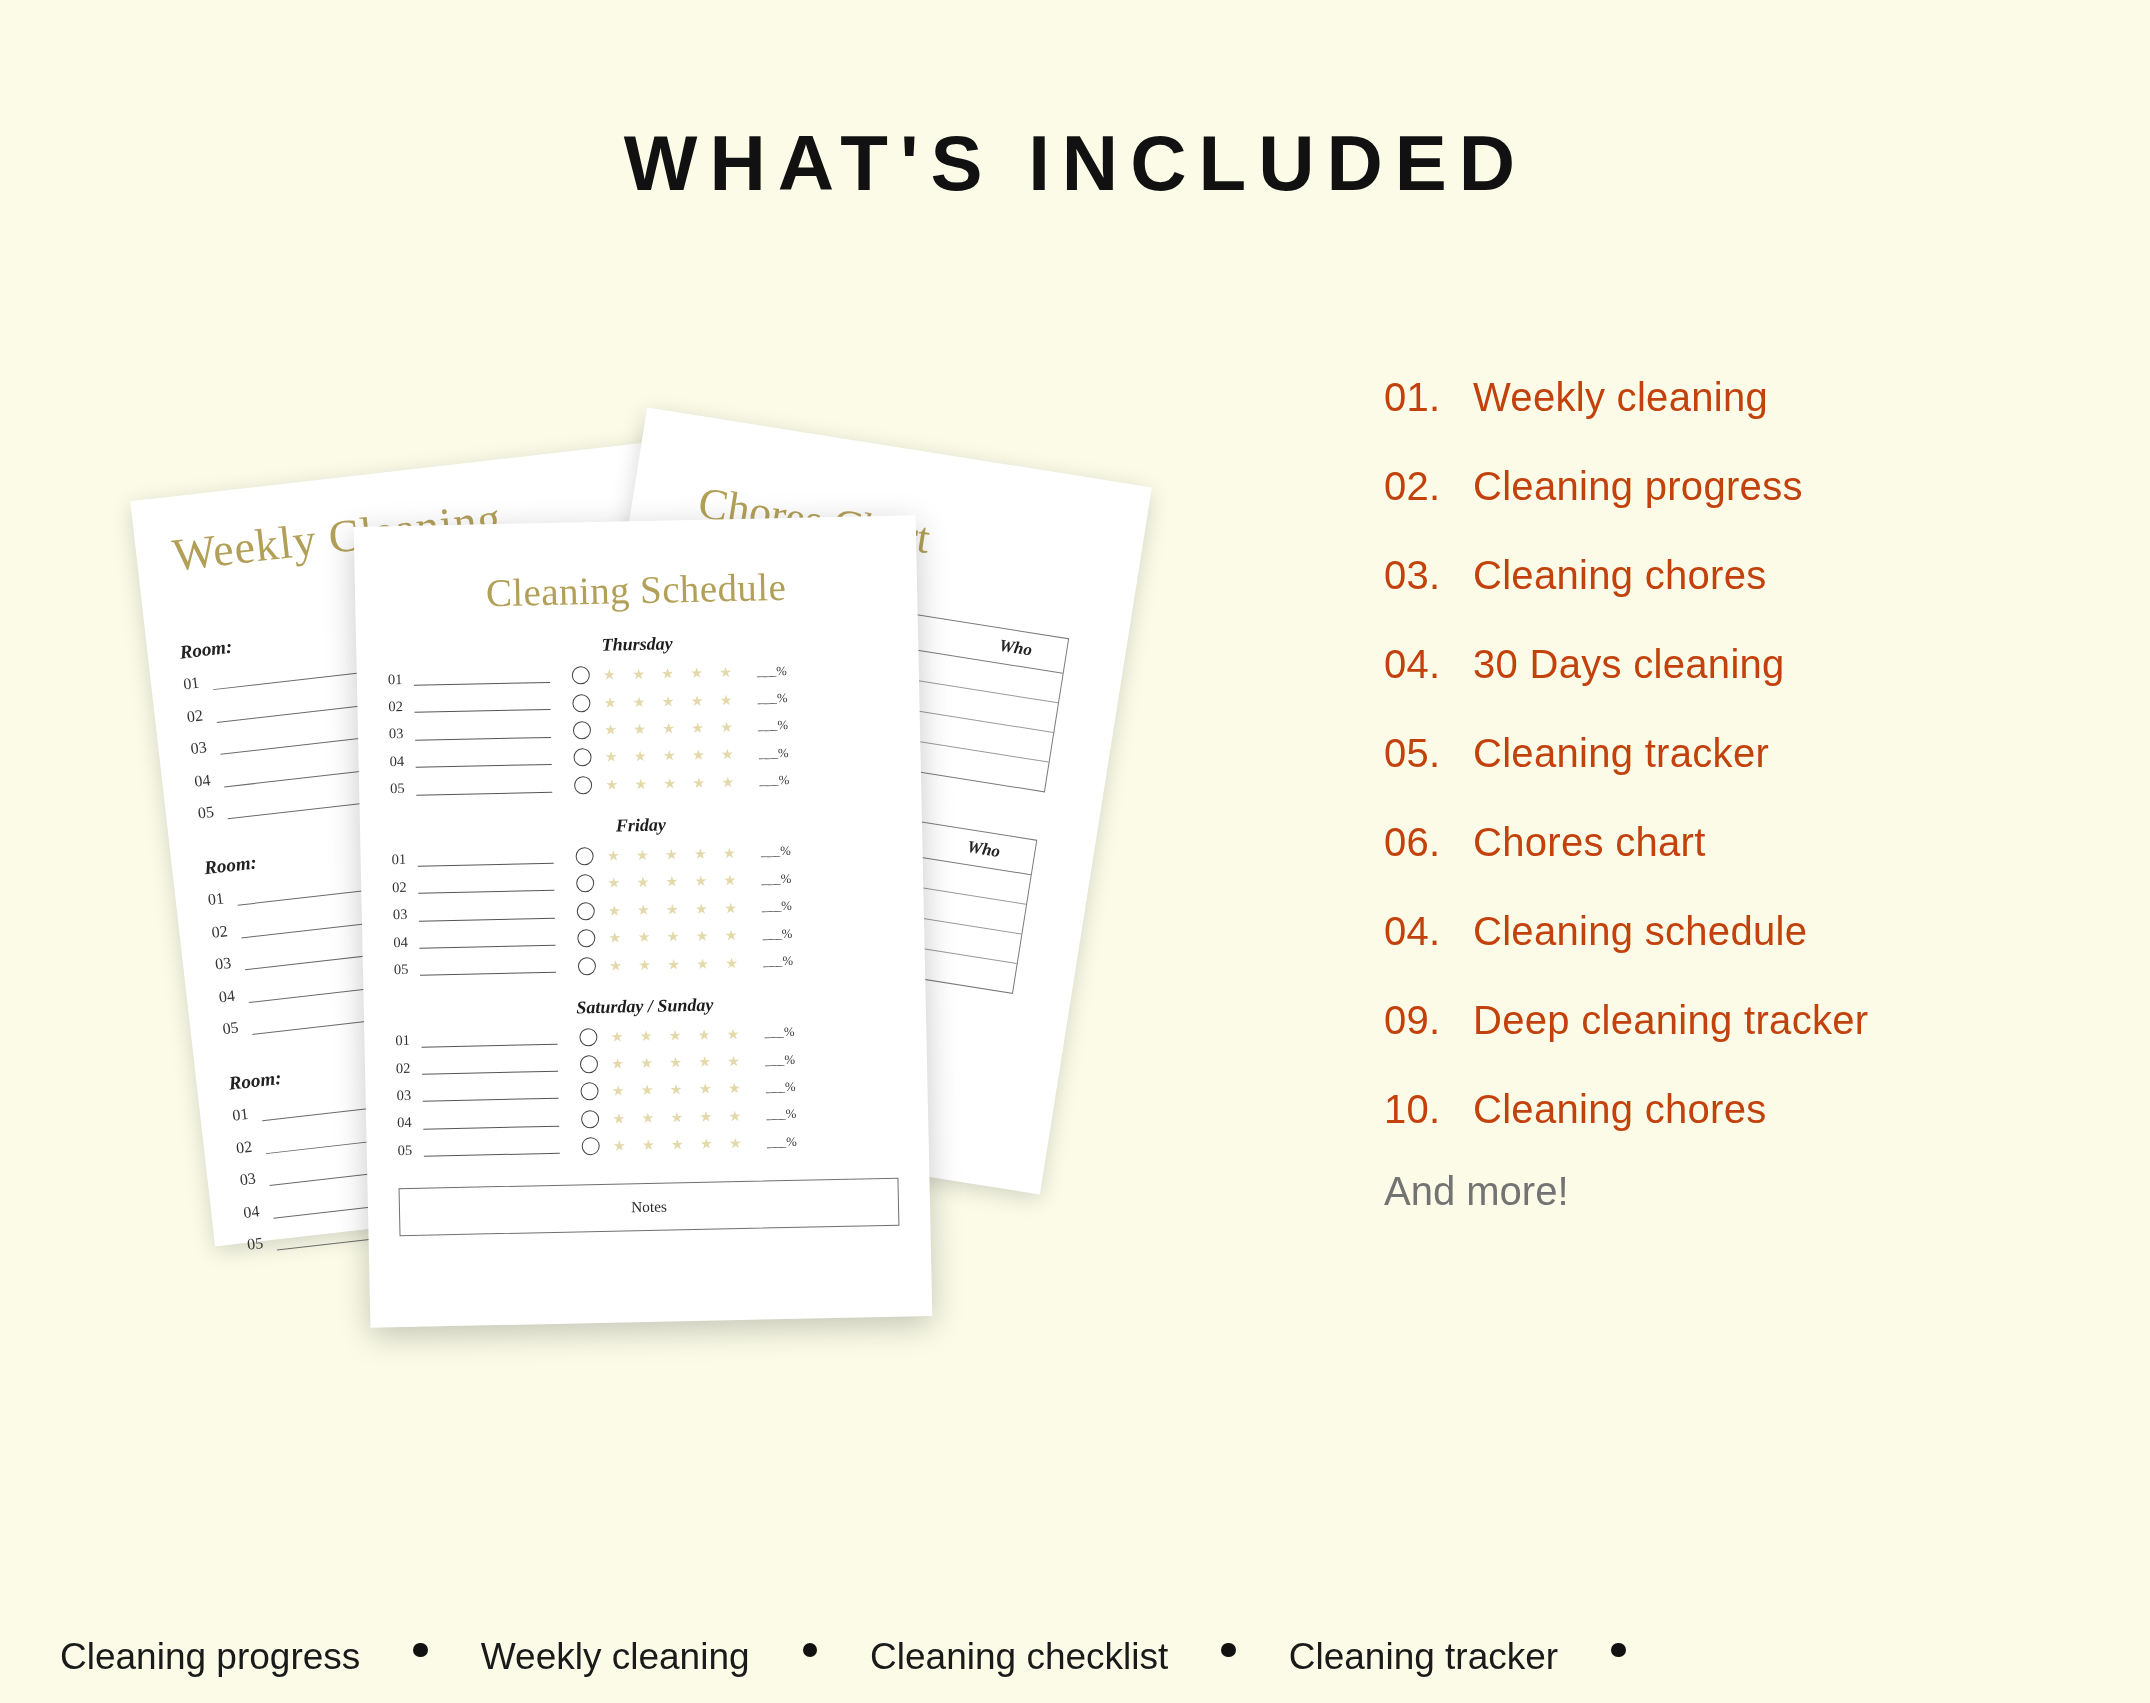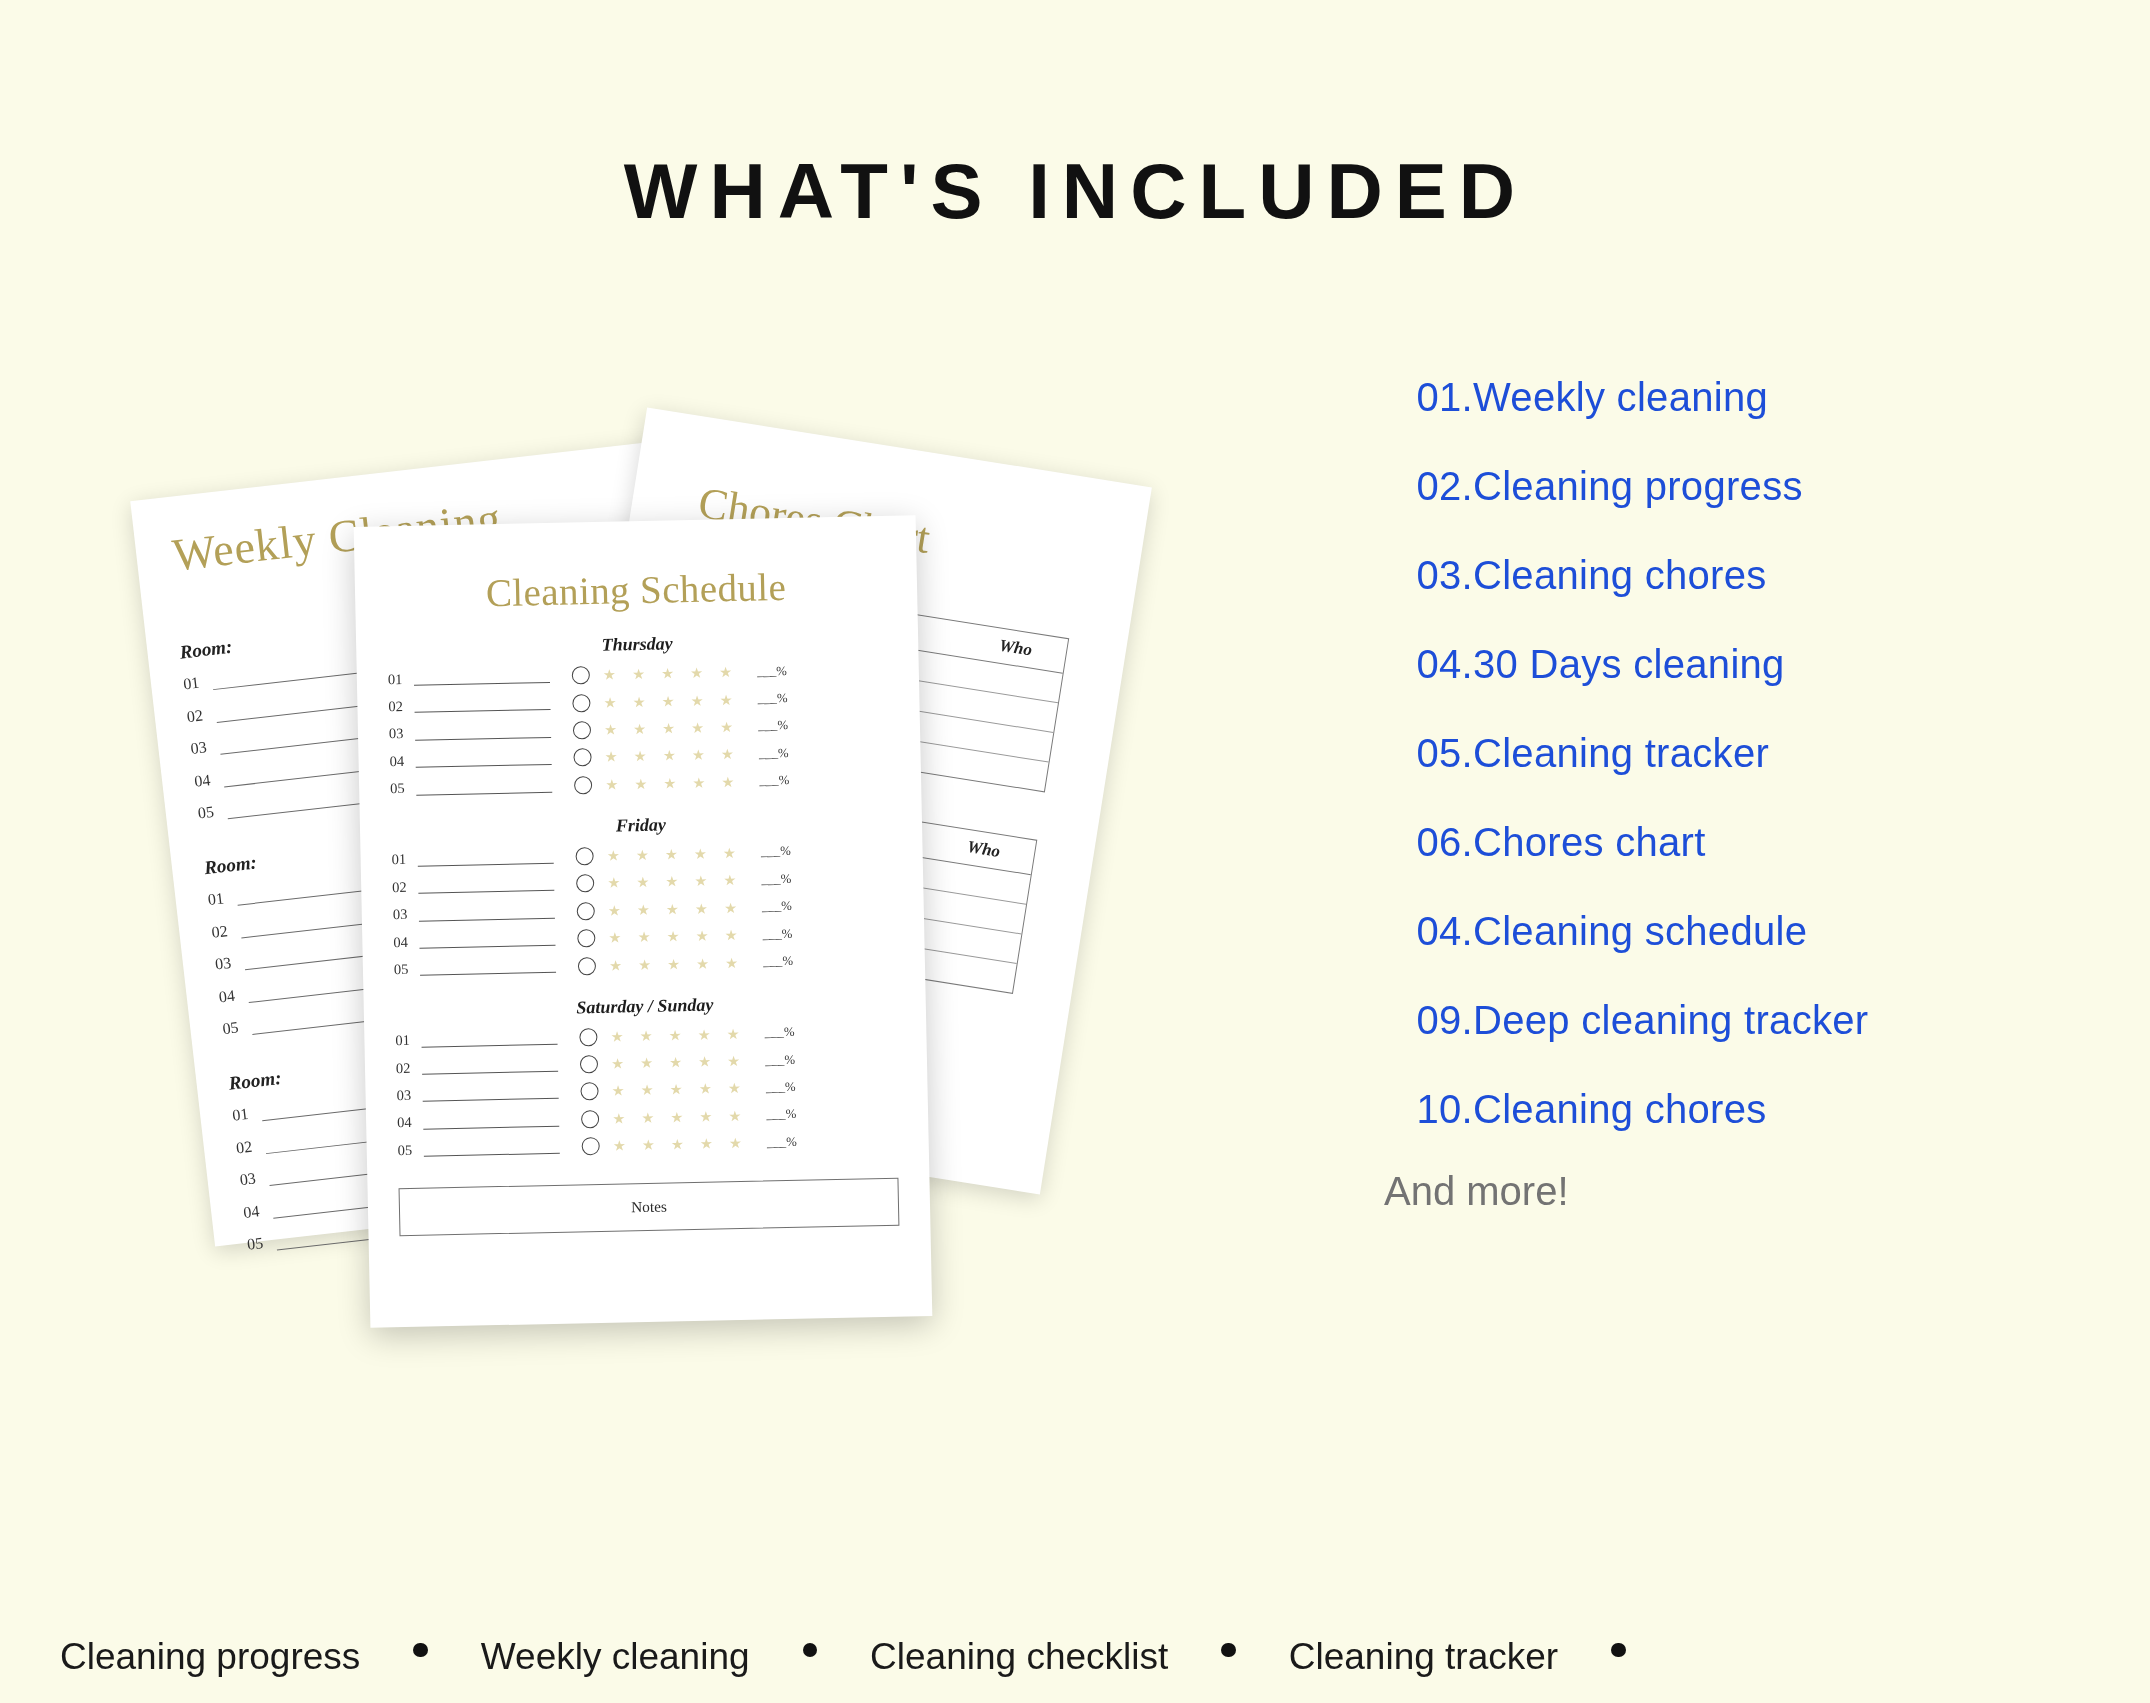--- a/index.html
+++ b/index.html
@@ -22,39 +22,37 @@
     top: 118px;
     left: 0;
     width: 100%;
     text-align: center;
     font-family: "Liberation Sans", sans-serif;
     font-weight: bold;
     font-size: 78px;
     letter-spacing: 12px;
     color: #111111;
     white-space: nowrap;
-    margin-top: 28px;
   }
 
   
   .list-wrap {
     position: absolute;
     left: 1384px;
     top: 375px;
     width: 664px;
   }
   .list-item {
     display: flex;
     align-items: baseline;
     margin-bottom: 44px;
     font-size: 40px;
-    color: #1d4ed8;
+    color: #c2410c;
     font-family: "Liberation Sans", sans-serif;
     letter-spacing: 0.3px;
-    text-align: right;
   }
   .list-num {
     width: 89px;
     flex: 0 0 89px;
     font-size: 40px;
   }
   .list-label {
     font-size: 40px;
   }
   .list-more {

